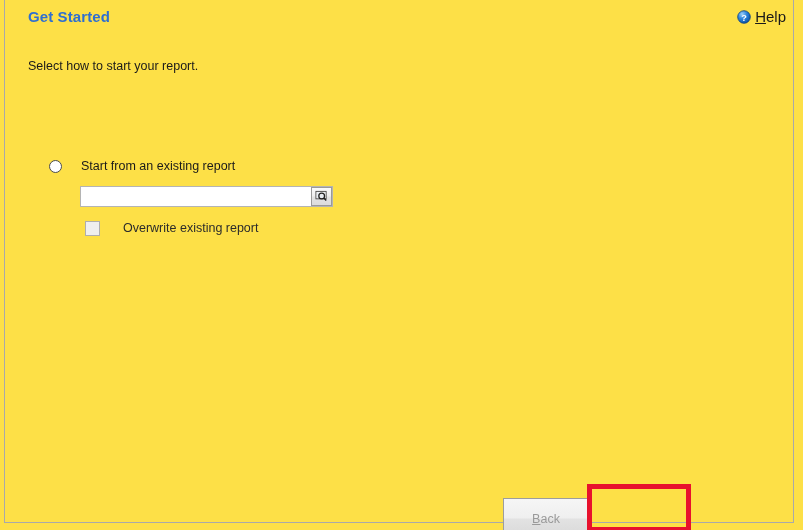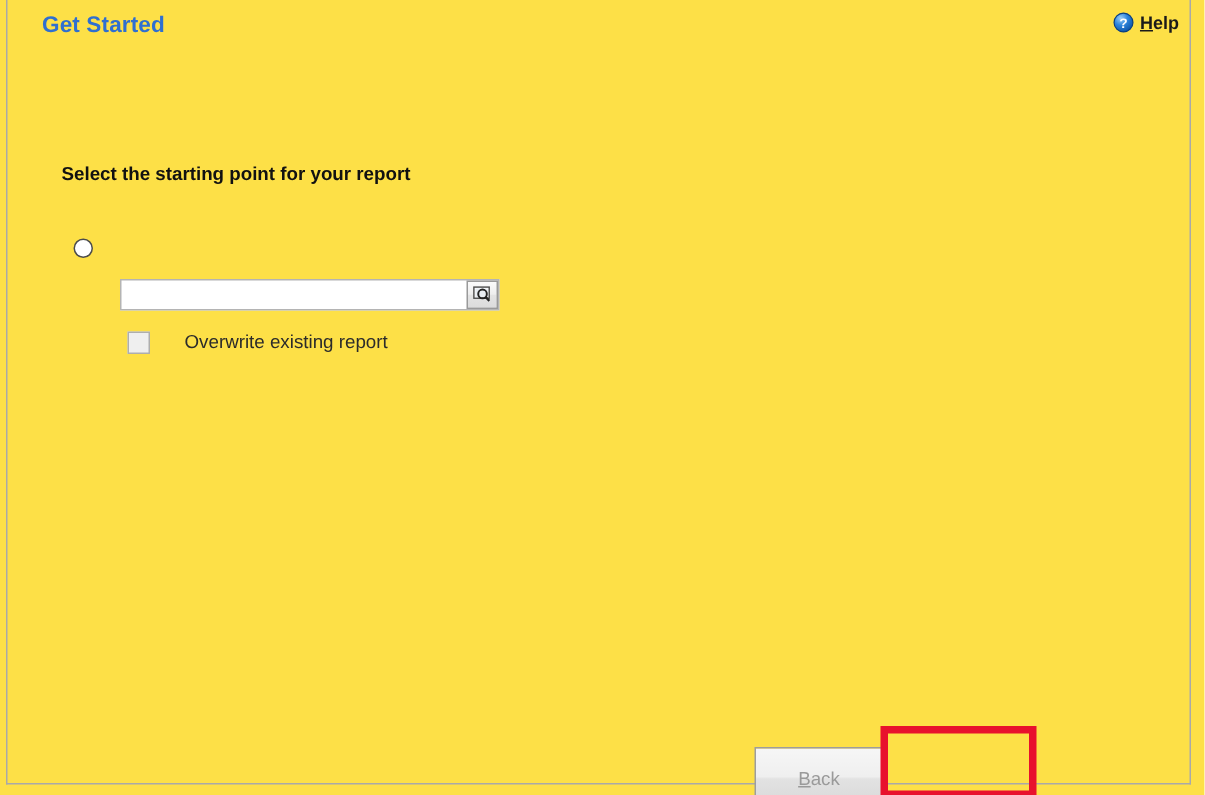--- a/index.html
+++ b/index.html
@@ -63,24 +63,23 @@
     cursor: pointer;
     user-select: none;
   }
   .help-icon {
     width: 14px;
     height: 14px;
     display: block;
     flex: 0 0 auto;
   }
   .help-text {
-    font-size: 12px;
-    color: #1a1a1a;
-    white-space: nowrap;
-    font-weight: bold;
+    font-size: 15px;
+    color: #1a1a1a;
+    white-space: nowrap;
   }
   .help-text .accel {
     text-decoration: underline;
   }
 
   
   .instruction {
     position: absolute;
     left: 28px;
     top: 59px;
@@ -286,26 +285,27 @@
             <stop offset="100%" stop-color="#0b4fa0"></stop>
           </radialGradient>
         </defs>
         <circle cx="8" cy="8" r="7.2" fill="url(#hg)" stroke="#0a3f80" stroke-width="0.9"></circle>
         <text x="8" y="12" font-family="Liberation Sans, sans-serif" font-size="10.5" font-weight="bold" fill="#ffffff" text-anchor="middle">?</text>
       </svg>
     </span>
     <span class="help-text"><span class="accel">H</span><span>elp</span></span>
   </div>
 
-
-  <div class="group-heading">Select the starting point for your report</div>
+  <div class="instruction">Select how to start your report.</div>
+
 
 
   <div class="radio-row r2">
     <span class="radio-mark"></span>
+    <span class="radio-label">Start from an existing report</span>
   </div>
 
   <div class="field-wrap">
     <input class="field-input" type="text" placeholder="" style="">
     <button class="browse-btn">
       <span>
         <svg class="browse-icon" viewBox="0 0 14 14" xmlns="http://www.w3.org/2000/svg">
           <rect x="1" y="1.5" width="11" height="8" fill="#fdfdfd" stroke="#4a4a4a" stroke-width="1"></rect>
           <rect x="2" y="2.5" width="9" height="6" fill="#e9edf2"></rect>
           <circle cx="7.2" cy="6.4" r="3.1" fill="none" stroke="#232323" stroke-width="1.4"></circle>

